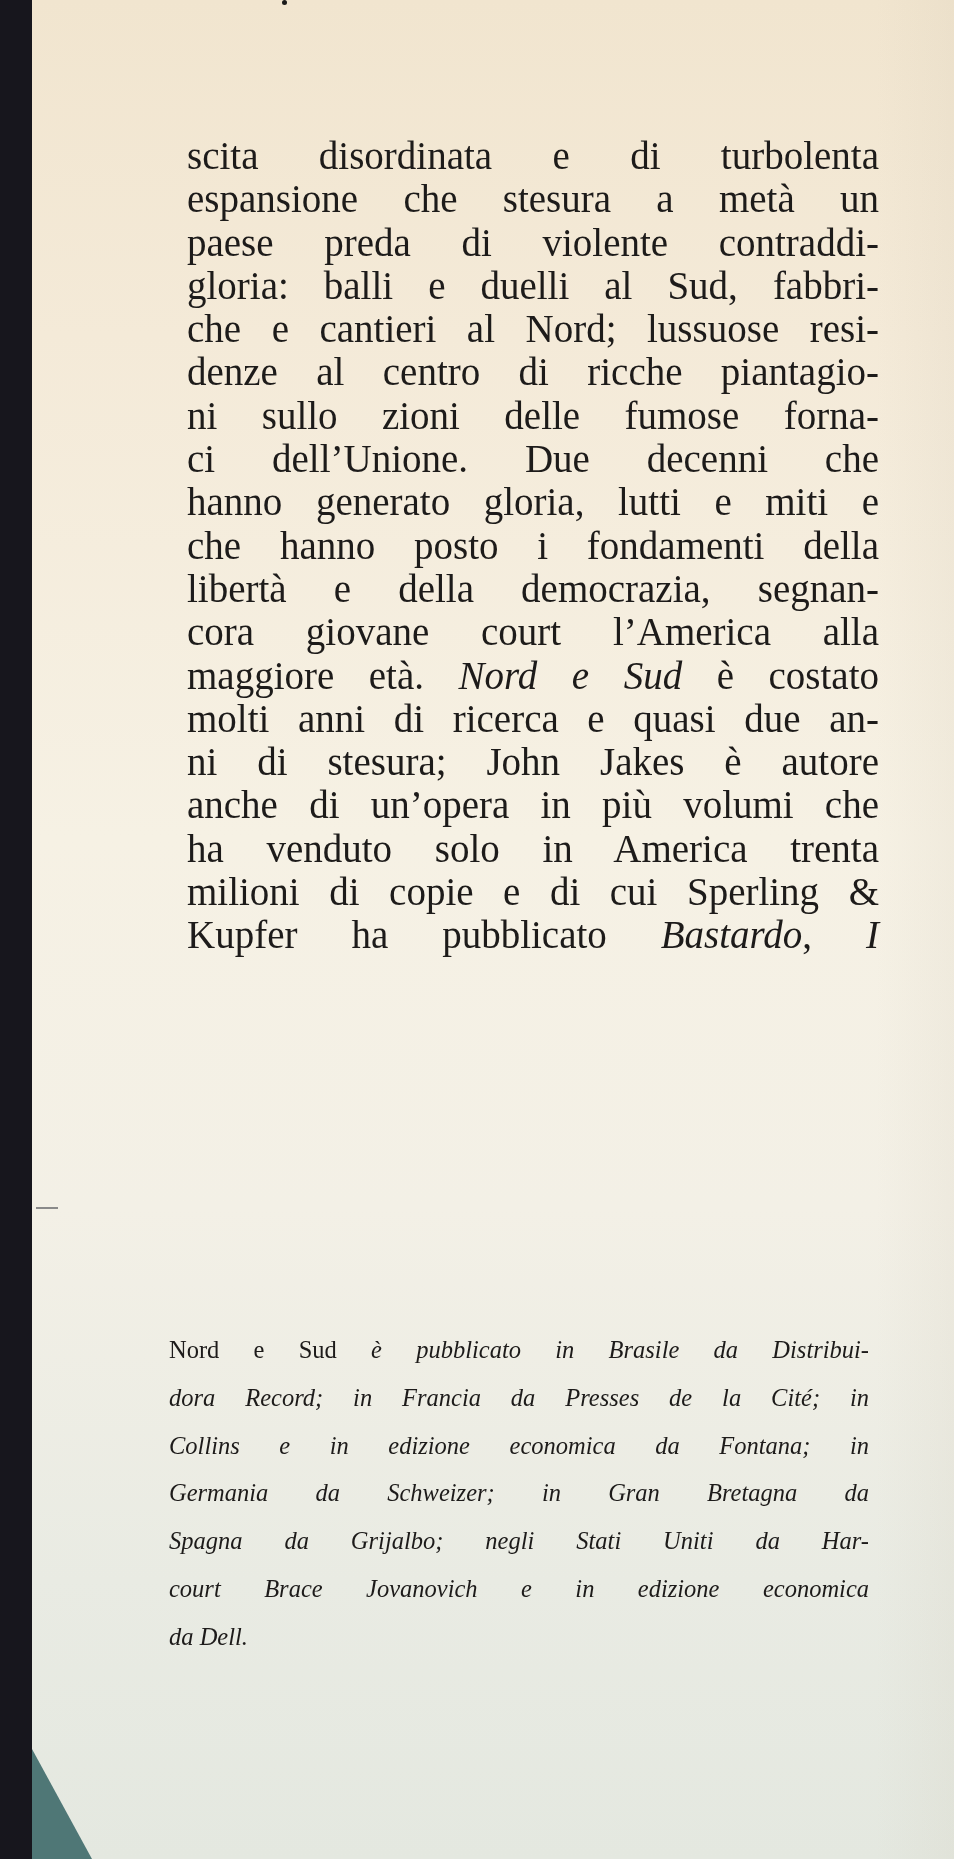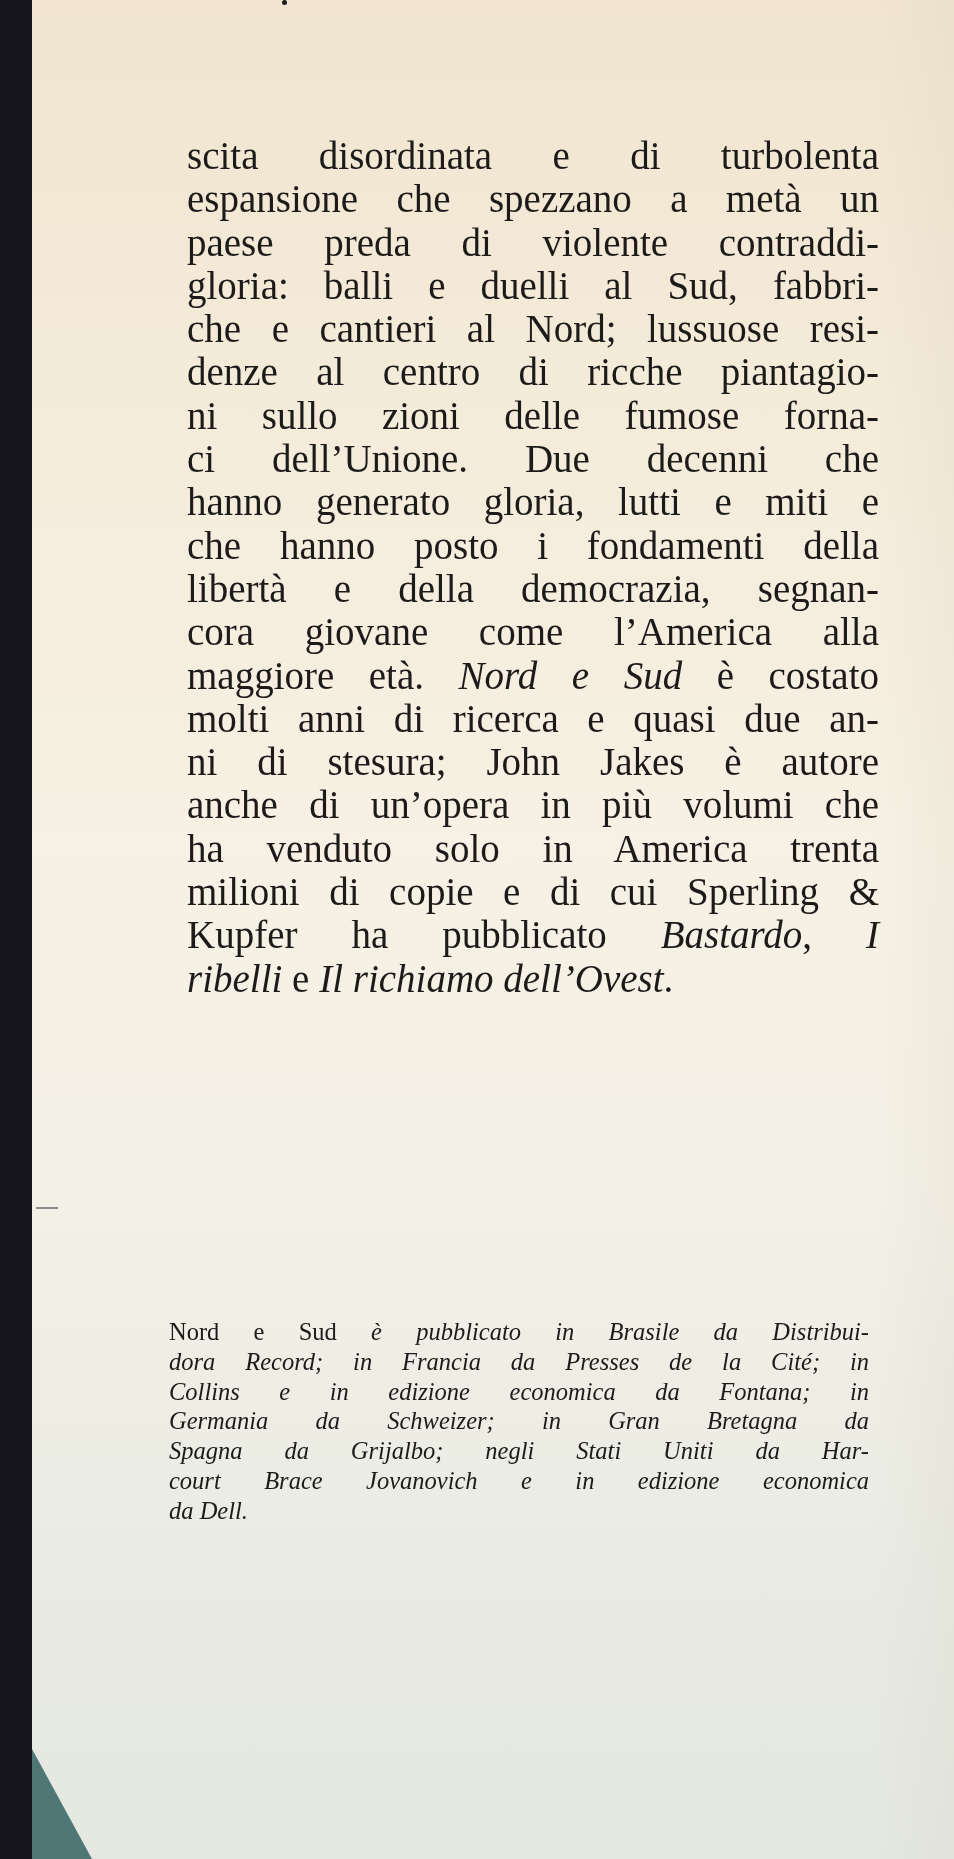--- a/index.html
+++ b/index.html
@@ -34,53 +34,52 @@
       margin: 0;
     }
     .line { display: block; text-align: justify; text-align-last: justify; white-space: nowrap; }
     .line.last { text-align-last: left; }
     .note {
       position: absolute; left: 137px; top: 1317px; width: 700px;
       font-family: "Liberation Serif", "DejaVu Serif", serif;
       font-size: 24.5px; line-height: 29.8px; color: #1d1b1a;
       margin: 0;
     }
-    .note .line { display: block; text-align: justify; text-align-last: justify; white-space: nowrap; }
+    .note .line { display: block; text-align: justify; text-align-last: justify; white-space: nowrap; margin-top: 18px; }
     .note .line.last { text-align-last: left; }
     i { font-style: italic; }
   </style>
 </head>
 <body>
 
 <div class="page">
   <div class="right-fade"></div>
   <div class="top-dot"></div>
   <div class="spine-mark"></div>
 
   <p class="body-text">
     <span class="line">scita disordinata e di turbolenta</span>
-    <span class="line">espansione che spezzano a metà un</span>
+    <span class="line">espansione che stesura a metà un</span>
     <span class="line">paese preda di violente contraddi-</span>
     <span class="line">gloria: balli e duelli al Sud, fabbri-</span>
     <span class="line">che e cantieri al Nord; lussuose resi-</span>
     <span class="line">denze al centro di ricche piantagio-</span>
     <span class="line">ni sullo zioni delle fumose forna-</span>
     <span class="line">ci dell’Unione. Due decenni che</span>
     <span class="line">hanno generato gloria, lutti e miti e</span>
     <span class="line">che hanno posto i fondamenti della</span>
     <span class="line">libertà e della democrazia, segnan-</span>
-    <span class="line">cora giovane come l’America alla</span>
+    <span class="line">cora giovane court l’America alla</span>
     <span class="line"><span>maggiore età. </span><i>Nord e Sud</i><span> è costato</span></span>
     <span class="line">molti anni di ricerca e quasi due an-</span>
     <span class="line">ni di stesura; John Jakes è autore</span>
     <span class="line">anche di un’opera in più volumi che</span>
     <span class="line">ha venduto solo in America trenta</span>
     <span class="line">milioni di copie e di cui Sperling &amp;</span>
     <span class="line"><span>Kupfer ha pubblicato </span><i>Bastardo</i><span>, </span><i>I</i></span>
-    <span class="line last"><i>ribelli</i><span> e </span><i>Il richiamo dell’Ovest</i><span>.</span></span>
   </p>
 
   <p class="note">
     <span class="line"><span>Nord e Sud </span><i>è pubblicato in Brasile da Distribui-</i></span>
     <span class="line"><i>dora Record; in Francia da Presses de la Cité; in</i></span>
     <span class="line"><i>Collins e in edizione economica da Fontana; in</i></span>
     <span class="line"><i>Germania da Schweizer; in Gran Bretagna da</i></span>
     <span class="line"><i>Spagna da Grijalbo; negli Stati Uniti da Har-</i></span>
     <span class="line"><i>court Brace Jovanovich e in edizione economica</i></span>
     <span class="line last"><i>da Dell.</i></span>

